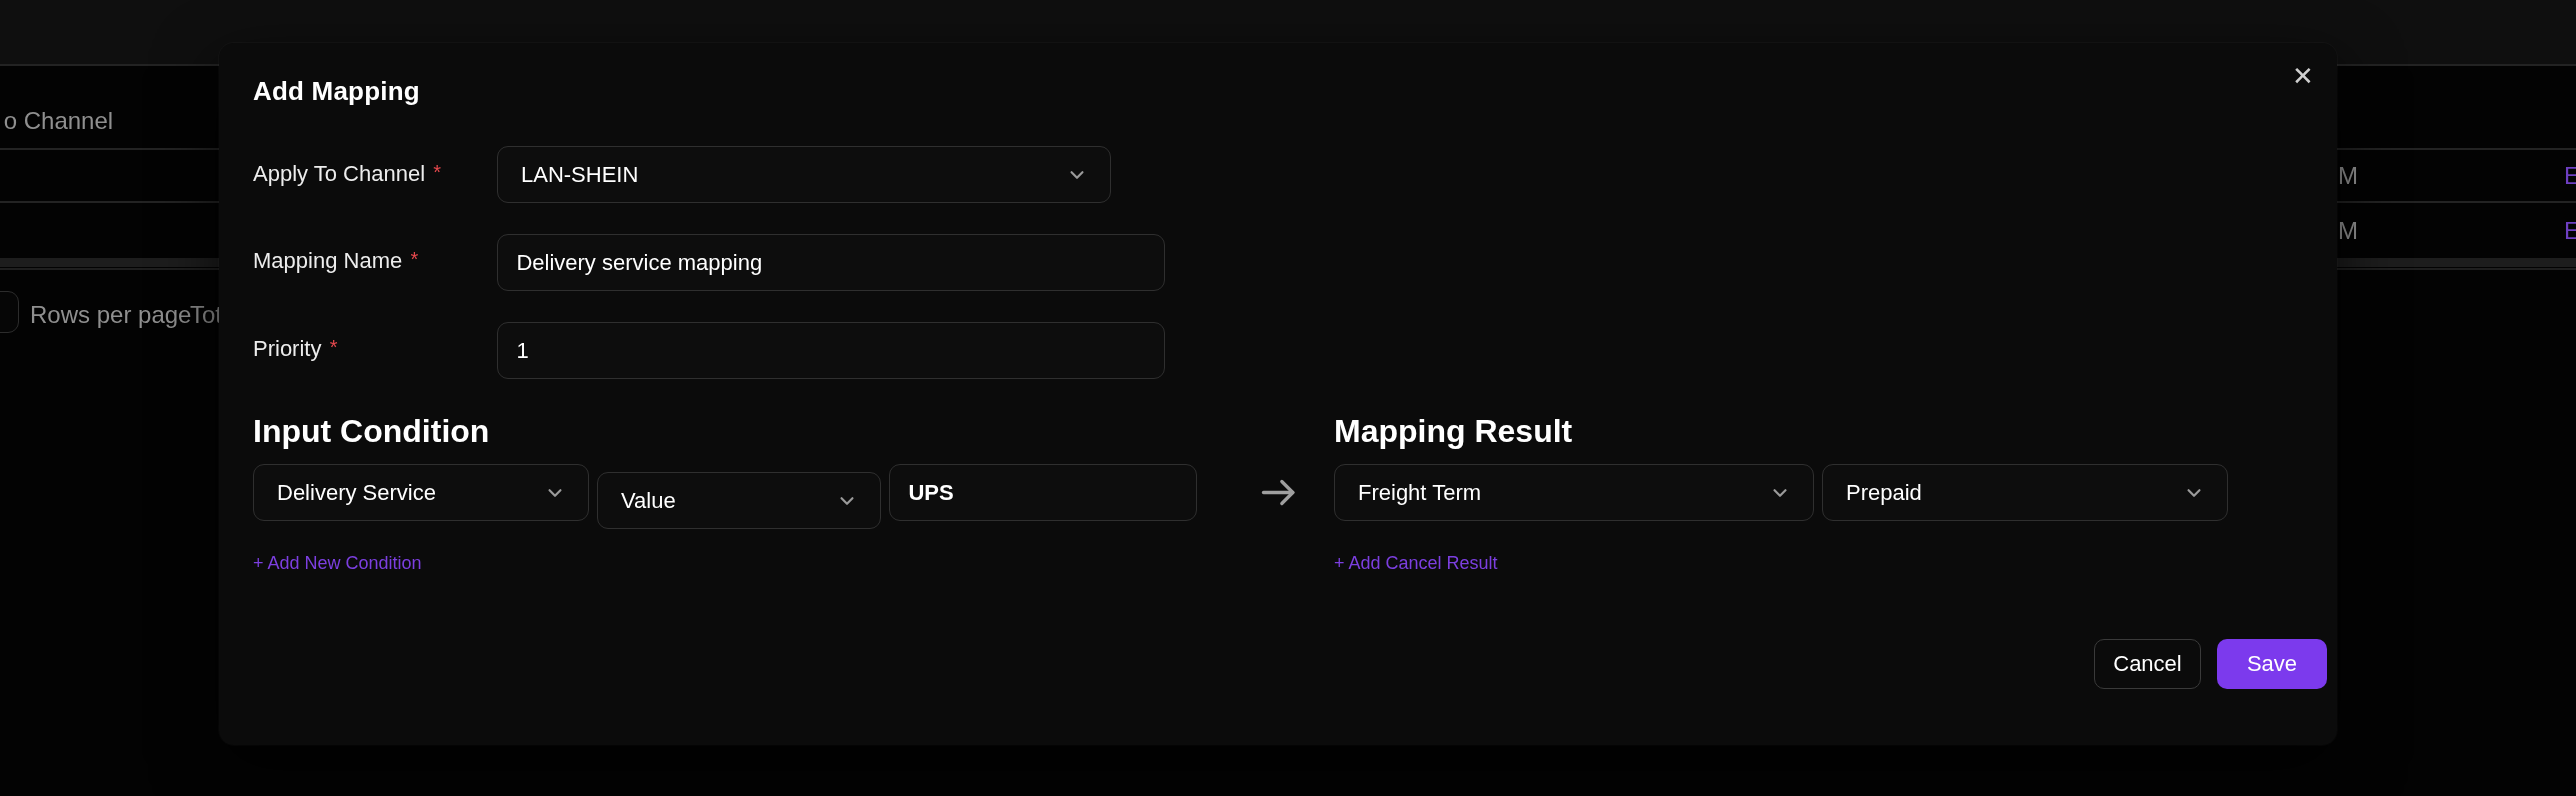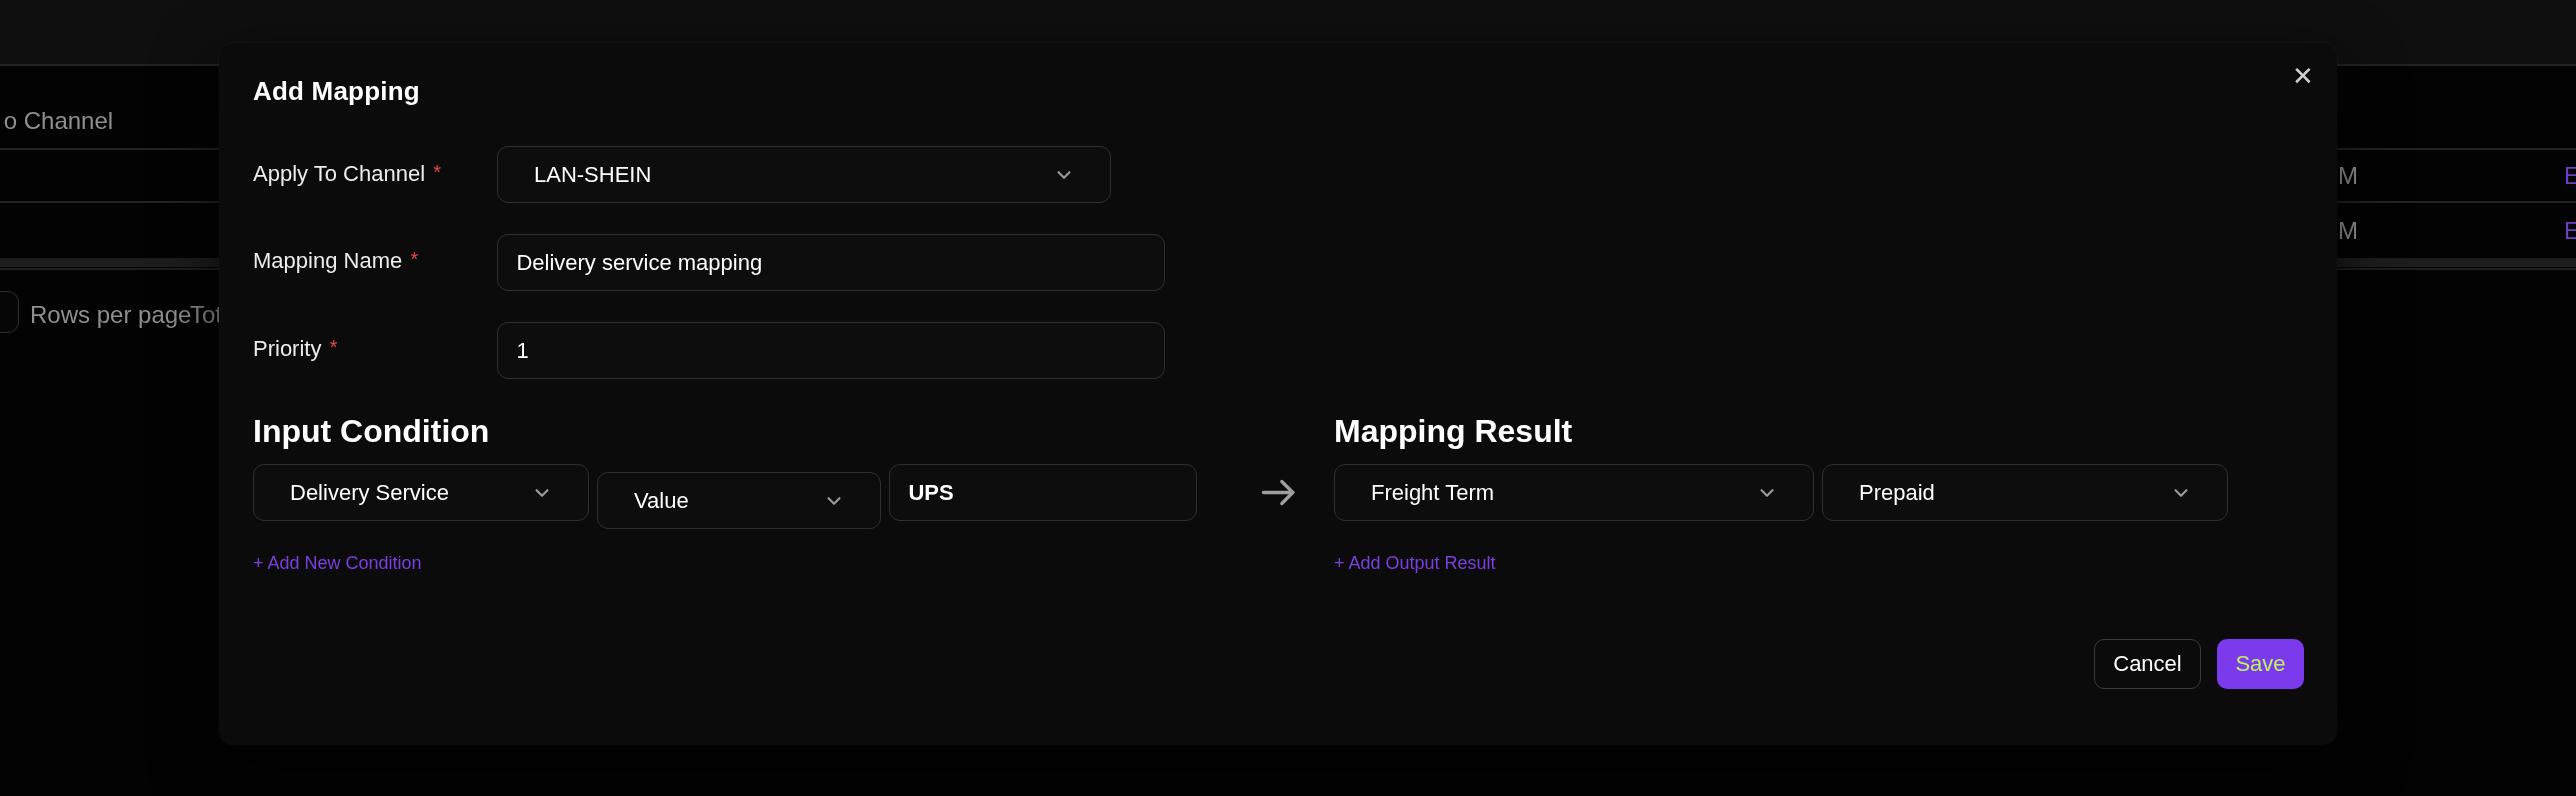--- a/index.html
+++ b/index.html
@@ -45,21 +45,21 @@
     font-size:26px; font-weight:300; color:#cfcfcf; background:transparent; border:none; cursor:pointer;
   }
   .field-label { position:absolute; font-size:22px; font-weight:500; color:#ededed; white-space:nowrap; }
   .req { color:#e5484d; font-size:20px; margin-left:8.3px; position:relative; top:-1.8px; }
   .lbl-1 { left:34px; top:118px; }
   .lbl-2 { left:34px; top:205px; }
   .lbl-3 { left:34px; top:293px; }
   .box {
     position:absolute; height:57px; background:#0d0d0d;
     border:1.8px solid #2f2f2f; border-radius:11px;
-    display:flex; align-items:center; padding:0 36px;
+    display:flex; align-items:center; padding:0 23px;
     font-size:22px; color:#fff;
   }
   .box .val { flex:1 1 auto; white-space:nowrap; overflow:hidden; }
   .chev { flex:0 0 auto; margin-left:11px; display:flex; }
   .sel-1 { left:278px; top:103px; width:614px; }
   .inp { position:absolute; height:57px; width:668px; background:#0d0d0d; border:1.8px solid #2f2f2f;
          border-radius:11px; padding:0 18.4px; font-size:22px; color:#fff;
          font-family:"Liberation Sans", sans-serif; outline:none; }
   .inp-2 { left:278px; top:191px; }
   .inp-3 { left:278px; top:279px; }
@@ -79,21 +79,21 @@
   }
   .link-cond { left:34px; top:510px; }
   .link-res { left:1115px; top:510px; }
   .btn {
     position:absolute; top:596px; height:50px; border-radius:10px;
     display:flex; align-items:center; justify-content:center;
     font-size:22px; font-weight:500; cursor:pointer;
     font-family:"Liberation Sans", sans-serif;
   }
   .btn-cancel { left:1875px; width:107px; background:transparent; border:1.8px solid #3a3a3a; color:#fff; }
-  .btn-save { left:1998px; width:87px; background:#7c3aed; border:none; color:#bef264; }
+  .btn-save { left:1998px; width:110px; background:#7c3aed; border:none; color:#ffffff; }
 </style>
 </head>
 <body>
 
 <div class="topbar"></div>
 <div class="hline l70"></div>
 <div class="hline l161"></div>
 <div class="hline l219"></div>
 <div class="thickband"></div>
 <div class="hline l292"></div>
@@ -176,19 +176,19 @@
   </div>
   <div class="box res-sel-val">
     <span class="val">Prepaid</span>
     <span class="chev">
       <svg width="20" height="20" viewBox="0 0 22 22">
           <polyline points="5,8 11,14 17,8" fill="none" stroke="#9a9a9a" stroke-width="2.4" stroke-linecap="round" stroke-linejoin="round"></polyline>
         </svg>
     </span>
   </div>
 
-  <button class="add-link link-res">+ Add Output Result</button>
+  <button class="add-link link-res">+ Add Cancel Result</button>
 
   <button class="btn btn-cancel">Cancel</button>
   <button class="btn btn-save">Save</button>
 
 </div>
 
 
 </body></html>

